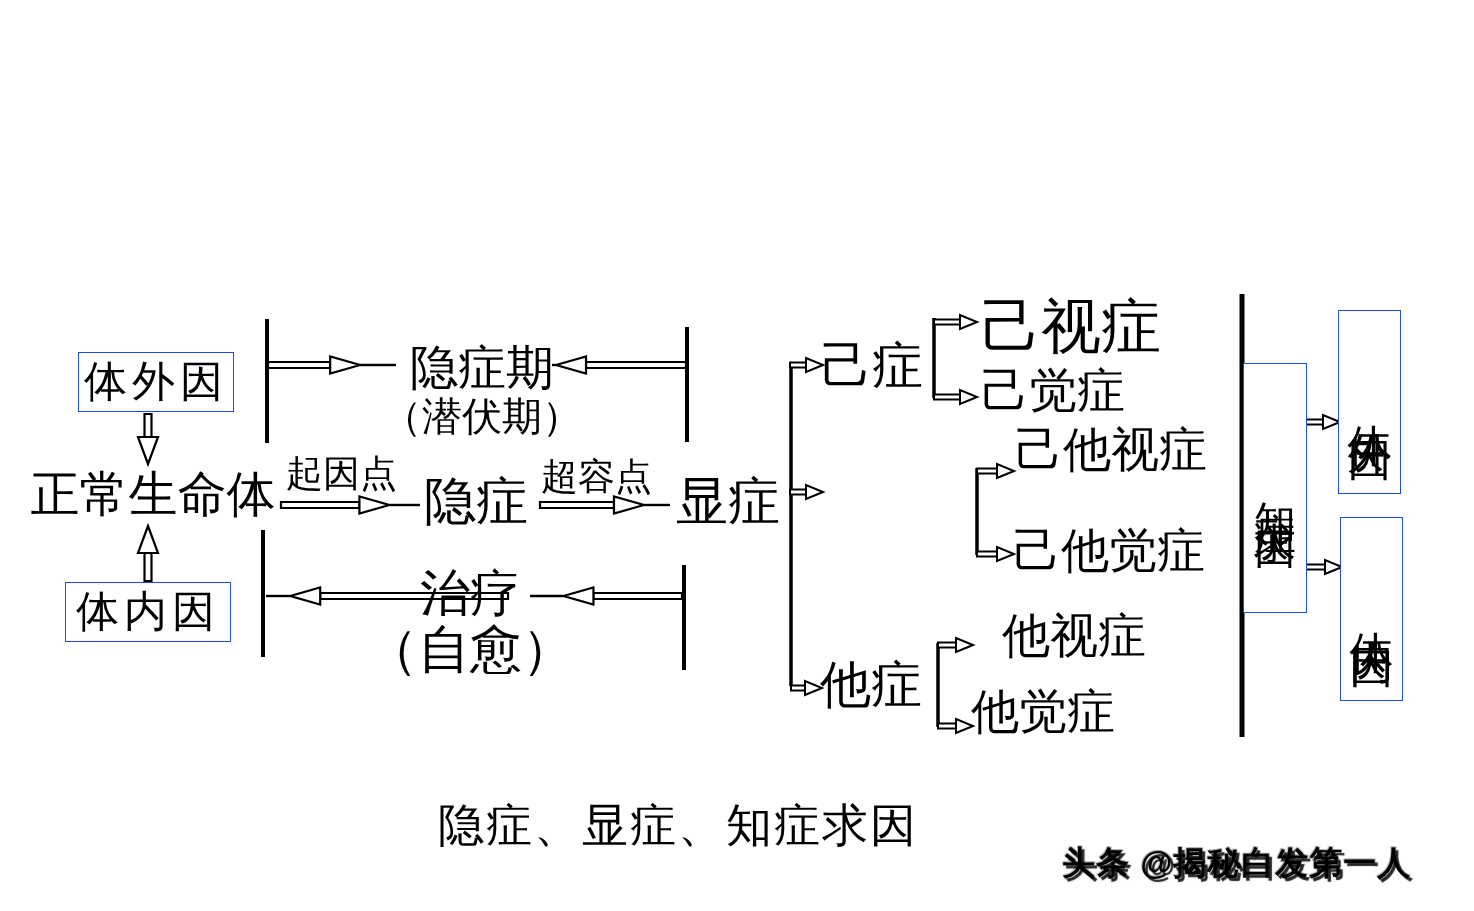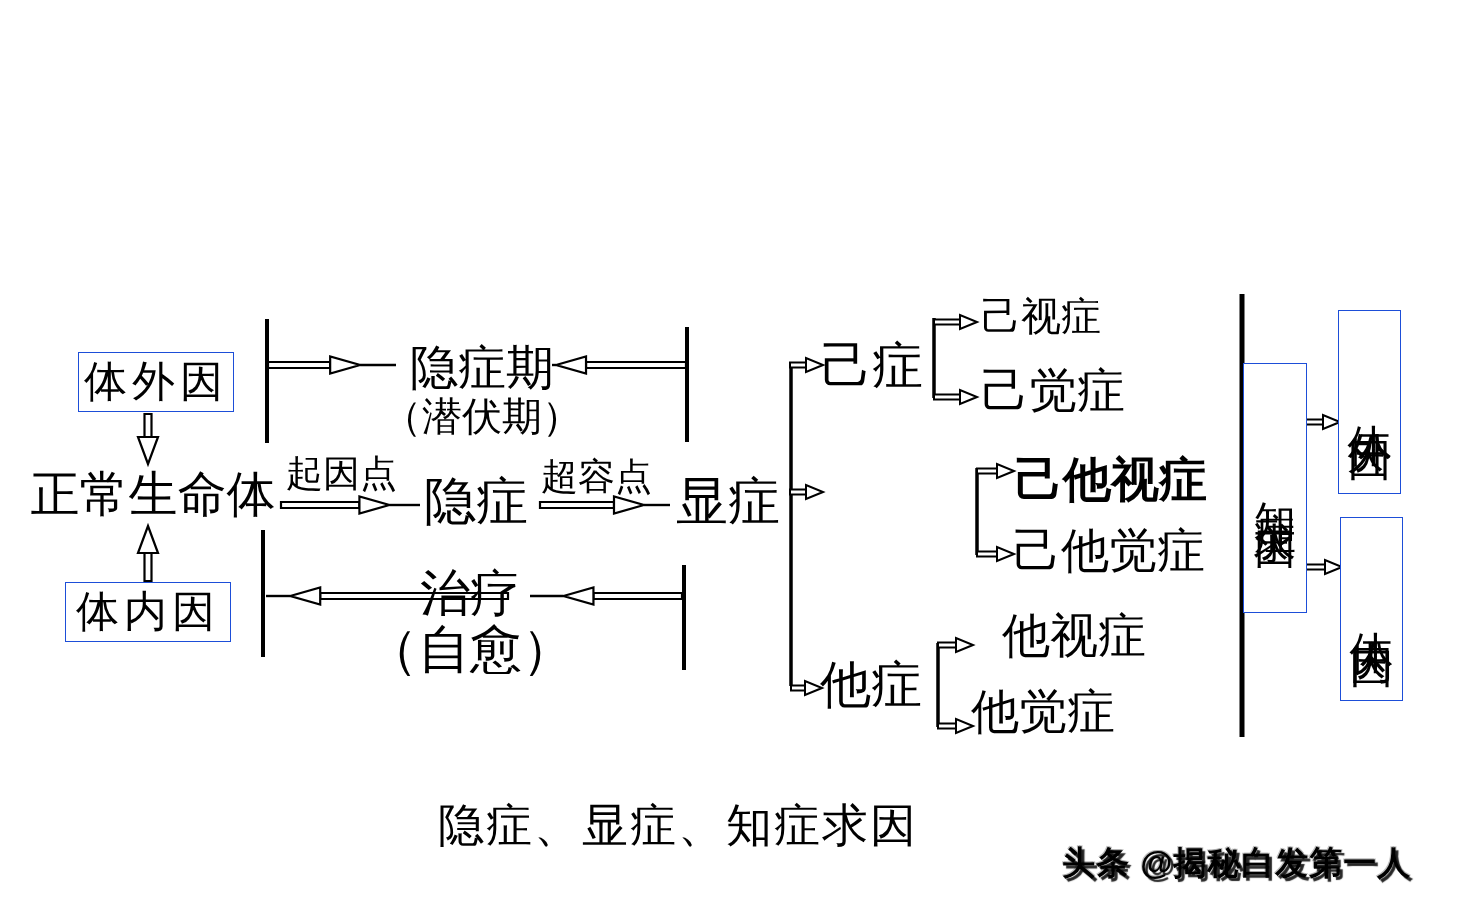--- a/index.html
+++ b/index.html
@@ -174,25 +174,25 @@
 
   <div class="t lbl-lg" style="left:676px;top:475px;font-size:52px;">显症</div>
 
   <div class="t center two-line" style="left:350px;top:565px;width:240px;">
     <span style="font-size:50px;">治疗</span><br>
     <span style="font-size:52px;">（自愈）</span>
   </div>
 
   <div class="t" style="left:821px;top:340px;font-size:51px;">己症</div>
 
-  <div class="t" style="left:981px;top:296px;font-size:40px;">己视症</div>
+  <div class="t" style="left:981px;top:296px;font-size:60px;">己视症</div>
   <div class="t" style="left:981px;top:366px;font-size:48px;">己觉症</div>
 
 
-  <div class="t" style="left:1015px;top:455px;font-size:48px;font-weight:bold;">己他视症</div>
+  <div class="t" style="left:1015px;top:425px;font-size:48px;">己他视症</div>
   <div class="t" style="left:1013px;top:526px;font-size:48px;">己他觉症</div>
 
   <div class="t" style="left:820px;top:659px;font-size:51px;">他症</div>
 
   <div class="t" style="left:1002px;top:611px;font-size:48px;">他视症</div>
   <div class="t" style="left:971px;top:687px;font-size:48px;font-family:Liberation Serif, serif;">他觉症</div>
 
   <div class="box" style="left:1243px;top:363px;width:64px;height:250px;">
     <span class="vtext" style="font-size:42px;">知症求因</span>
   </div>

